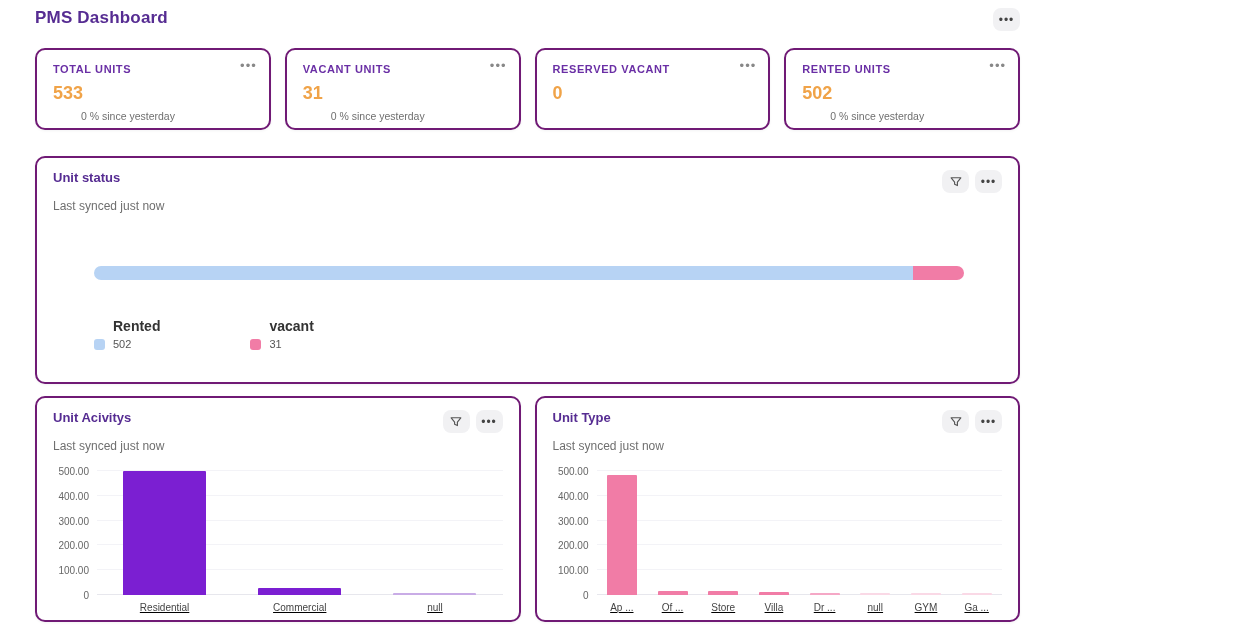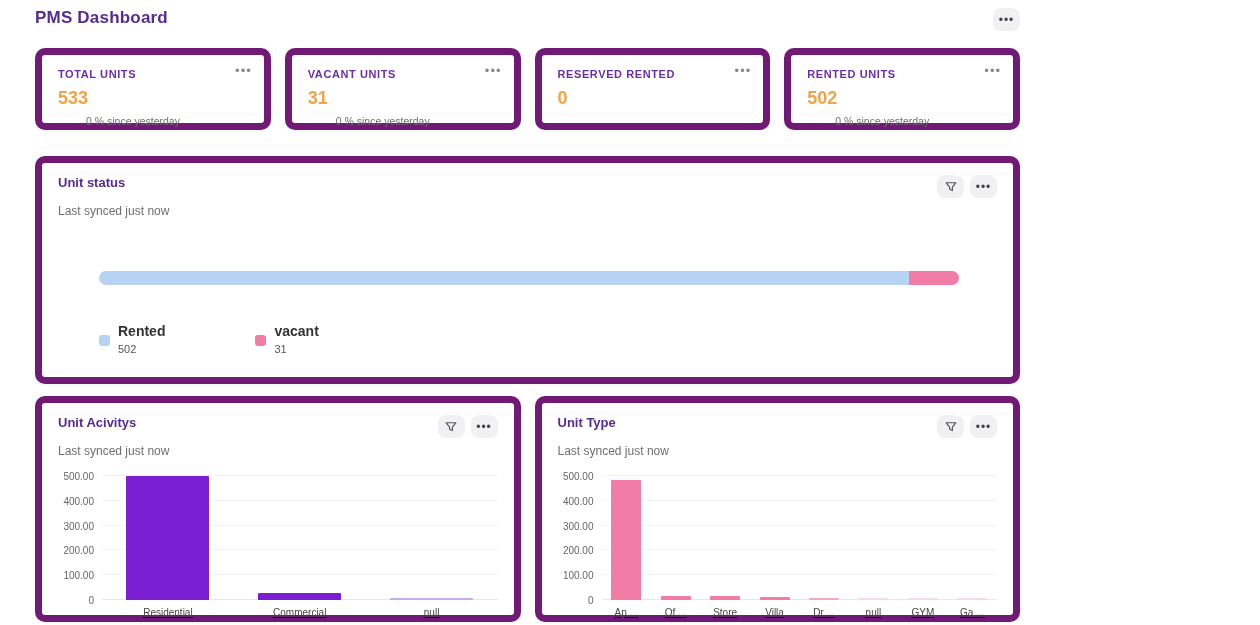--- a/index.html
+++ b/index.html
@@ -7,41 +7,41 @@
   .page { width:985px; margin-left:35px; padding-top:8px; }
 
   
   .page-header { display:flex; justify-content:space-between; align-items:flex-start; height:32px; }
   .page-title { font-size:17px; font-weight:700; color:#562c92; letter-spacing:.2px; }
   .icon-btn { width:27px; height:23px; border:none; background:#f1f1f3; border-radius:8px;
               display:flex; align-items:center; justify-content:center; cursor:pointer; color:#555; }
   .icon-btn .dots { font-size:12px; letter-spacing:1px; line-height:1; color:#444; }
 
   
-  .card { background:#fff; border:7px solid #701a75; border-radius:10px; box-shadow:0 1px 3px rgba(20,20,43,.05); }
+  .card { background:#fff; border:2px solid #701a75; border-radius:10px; box-shadow:0 1px 3px rgba(20,20,43,.05); }
   .stats-row { display:grid; grid-template-columns:repeat(4,1fr); gap:14px; margin-top:8px; }
   .stat-card { height:82px; padding:13px 16px; position:relative; }
   .stat-label { font-size:11px; font-weight:700; color:#6a2fa5; letter-spacing:.6px; }
   .stat-menu { position:absolute; top:8px; right:12px; background:none; border:none; color:#888;
                font-size:13px; letter-spacing:1px; cursor:pointer; }
   .stat-value { font-size:18px; font-weight:700; color:#f0a348; margin-top:8px; }
   .stat-delta { font-size:10.5px; color:#6f6f6f; margin-top:6px;padding-left:28px; }
 
   
   .section-card { margin-top:26px; padding:12px 16px; height:228px; position:relative; }
   .card-head { display:flex; justify-content:space-between; align-items:flex-start; }
   .card-title { font-size:13px; font-weight:700; color:#562c92; }
   .card-subtitle { font-size:12px; color:#6f6f6f; margin-top:14px; }
   .card-actions { display:flex; gap:6px; }
 
   
   .stack-bar { display:flex; height:14px; border-radius:7px; overflow:hidden; margin:53px 38px 0 41px; }
   .stack-seg { height:100%; }
   .legend { display:flex; gap:90px; margin:38px 0 0 41px; }
-  .legend-item { display:flex; align-items:center; gap:8px; }
+  .legend-item { display:flex; align-items:flex-end; gap:8px; }
   .legend-swatch { width:11px; height:11px; border-radius:3px; margin-top:3px; }
   .legend-label { font-size:14px; font-weight:700; color:#333; }
   .legend-value { font-size:11px; color:#555; margin-top:4px; }
 
   
   .charts-row { display:grid; grid-template-columns:1fr 1fr; gap:14px; margin-top:12px; }
   .chart-card { height:226px; padding:12px 16px; margin-top:0; }
   .chart { display:flex; margin-top:18px; }
   .y-axis { position:relative; width:44px; height:124px; flex:0 0 44px; }
   .y-tick-label { position:absolute; right:8px; font-size:10px; color:#666; text-align:right; white-space:nowrap; }
@@ -78,21 +78,21 @@
       <div class="stat-value">533</div>
       <div class="stat-delta">0 % since yesterday</div>
     </div>
     <div class="card stat-card">
       <div class="stat-label">VACANT UNITS</div>
       <button class="stat-menu"><span>•••</span></button>
       <div class="stat-value">31</div>
       <div class="stat-delta">0 % since yesterday</div>
     </div>
     <div class="card stat-card">
-      <div class="stat-label">RESERVED RENTED</div>
+      <div class="stat-label">RESERVED VACANT</div>
       <button class="stat-menu"><span>•••</span></button>
       <div class="stat-value">0</div>
       <div class="stat-delta"></div>
     </div>
     <div class="card stat-card">
       <div class="stat-label">RENTED UNITS</div>
       <button class="stat-menu"><span>•••</span></button>
       <div class="stat-value">502</div>
       <div class="stat-delta">0 % since yesterday</div>
     </div>

